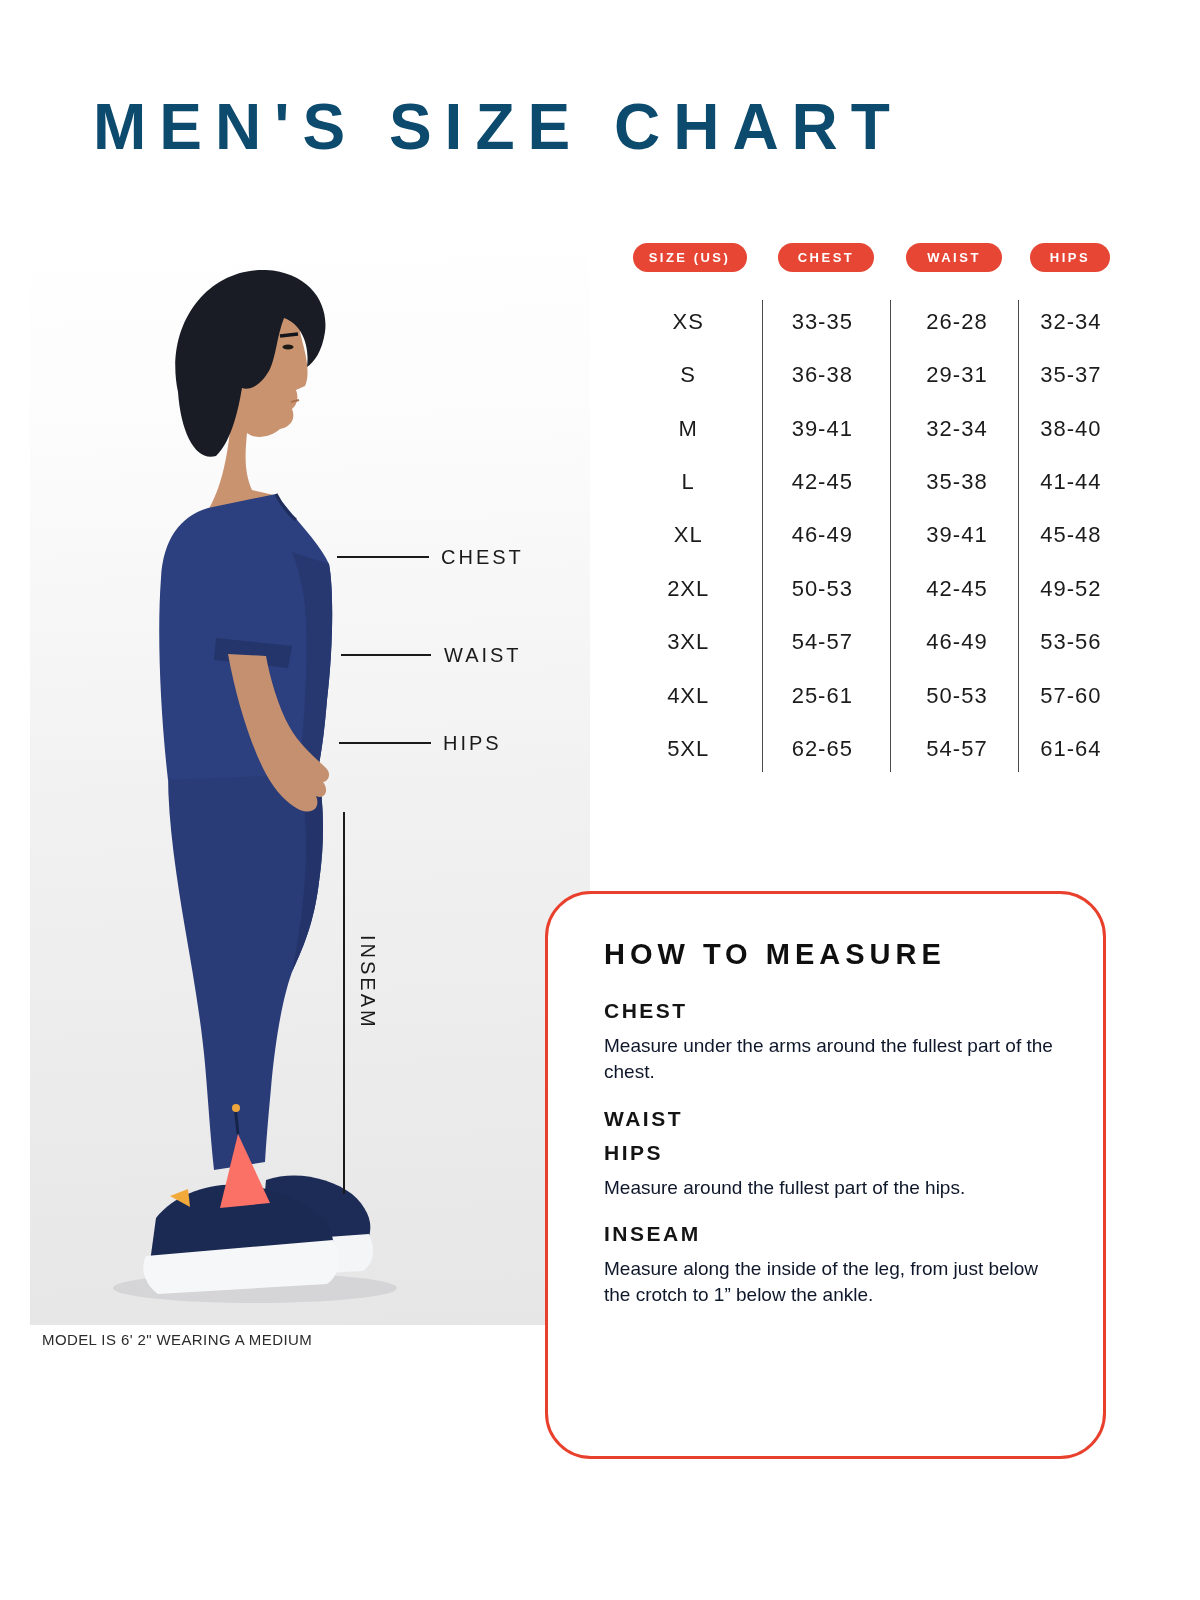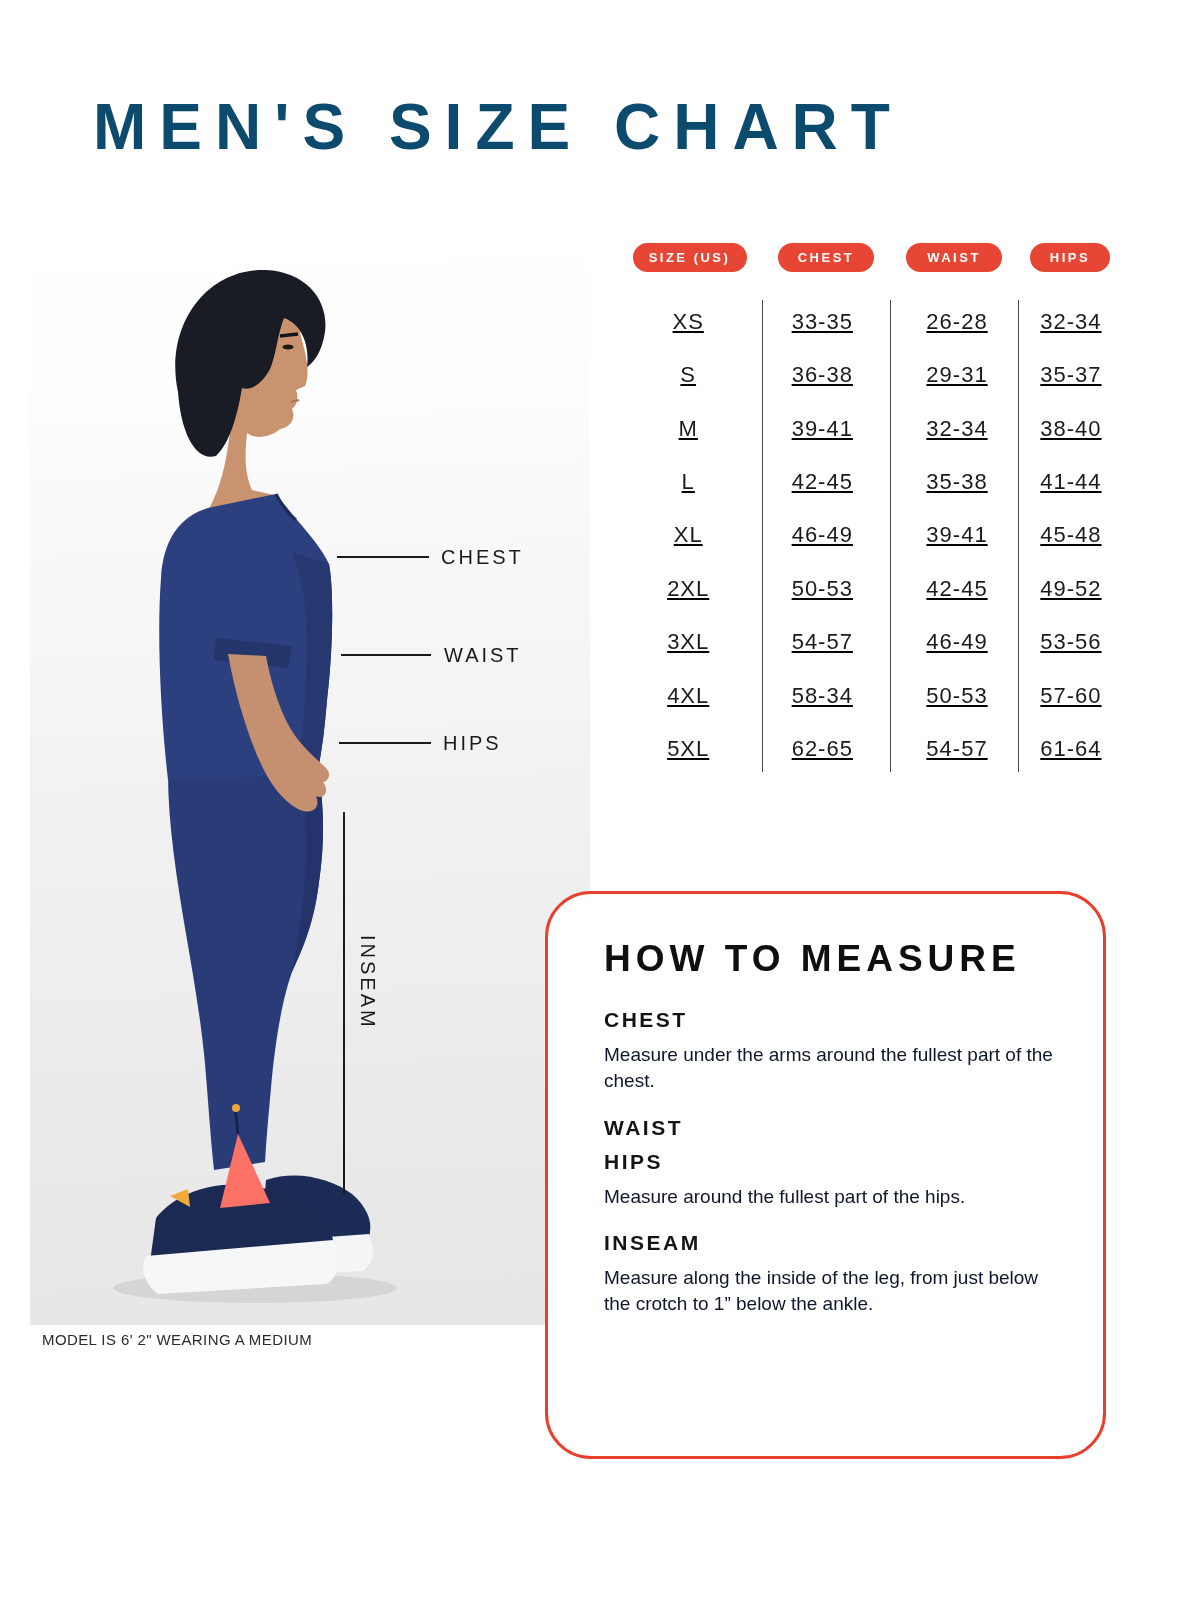--- a/index.html
+++ b/index.html
@@ -41,36 +41,36 @@
     height:29px; border-radius:15px; background:#E74634; color:#ffffff;
     font-size:13px; font-weight:bold; letter-spacing:2.5px;
     display:flex; align-items:center; justify-content:center; white-space:nowrap;
   }
   .pill.p1 { width:114px; } .pill.p2 { width:96px; }
   .pill.p3 { width:96px; } .pill.p4 { width:80px; }
   .table-rows {
     position:absolute; left:617px; top:295px; width:505px; height:481px;
     display:flex; flex-direction:column;
   }
-  .t-row { flex:1; display:flex; align-items:center;text-decoration:underline; }
+  .t-row { flex:1; display:flex; align-items:center; }
   .t-cell {
     text-align:center; font-size:22px; color:#1b1b1b; letter-spacing:1px;
   }
   .t-cell.c1 { width:145px; } .t-cell.c2 { width:128px; }
   .t-cell.c3 { width:128px;padding-left:9px; } .t-cell.c4 { width:104px; }
   .v-divider { position:absolute; top:300px; height:472px; width:1px; background:#4c4c4c; }
   .vd1 { left:762px; } .vd2 { left:890px; } .vd3 { left:1018px; }
   
   .measure-box {
     position:absolute; left:545px; top:891px; width:561px; height:568px;
     background:#ffffff; border:3px solid #E8402C; border-radius:46px;
     box-sizing:border-box; padding:44px 40px 0 56px;
   }
   .mb-title {
-    font-size:37px; font-weight:bold; letter-spacing:5px; color:#0f0f0f;
+    font-size:29px; font-weight:bold; letter-spacing:5px; color:#0f0f0f;
     margin:0 0 28px 0;
   }
   .mb-heading {
     font-size:21px; font-weight:bold; letter-spacing:2.5px; color:#141414;
     margin:0 0 10px 0;
   }
   .mb-body {
     font-size:19px; line-height:1.36; color:#0f172a; margin:0 0 22px 0;
     max-width:458px;
   }
@@ -187,21 +187,21 @@
       <div class="t-cell c4">49-52</div>
     </div>
     <div class="t-row">
       <div class="t-cell c1">3XL</div>
       <div class="t-cell c2">54-57</div>
       <div class="t-cell c3">46-49</div>
       <div class="t-cell c4">53-56</div>
     </div>
     <div class="t-row">
       <div class="t-cell c1">4XL</div>
-      <div class="t-cell c2">58-34</div>
+      <div class="t-cell c2">25-61</div>
       <div class="t-cell c3">50-53</div>
       <div class="t-cell c4">57-60</div>
     </div>
     <div class="t-row">
       <div class="t-cell c1">5XL</div>
       <div class="t-cell c2">62-65</div>
       <div class="t-cell c3">54-57</div>
       <div class="t-cell c4">61-64</div>
     </div>
   </div>

